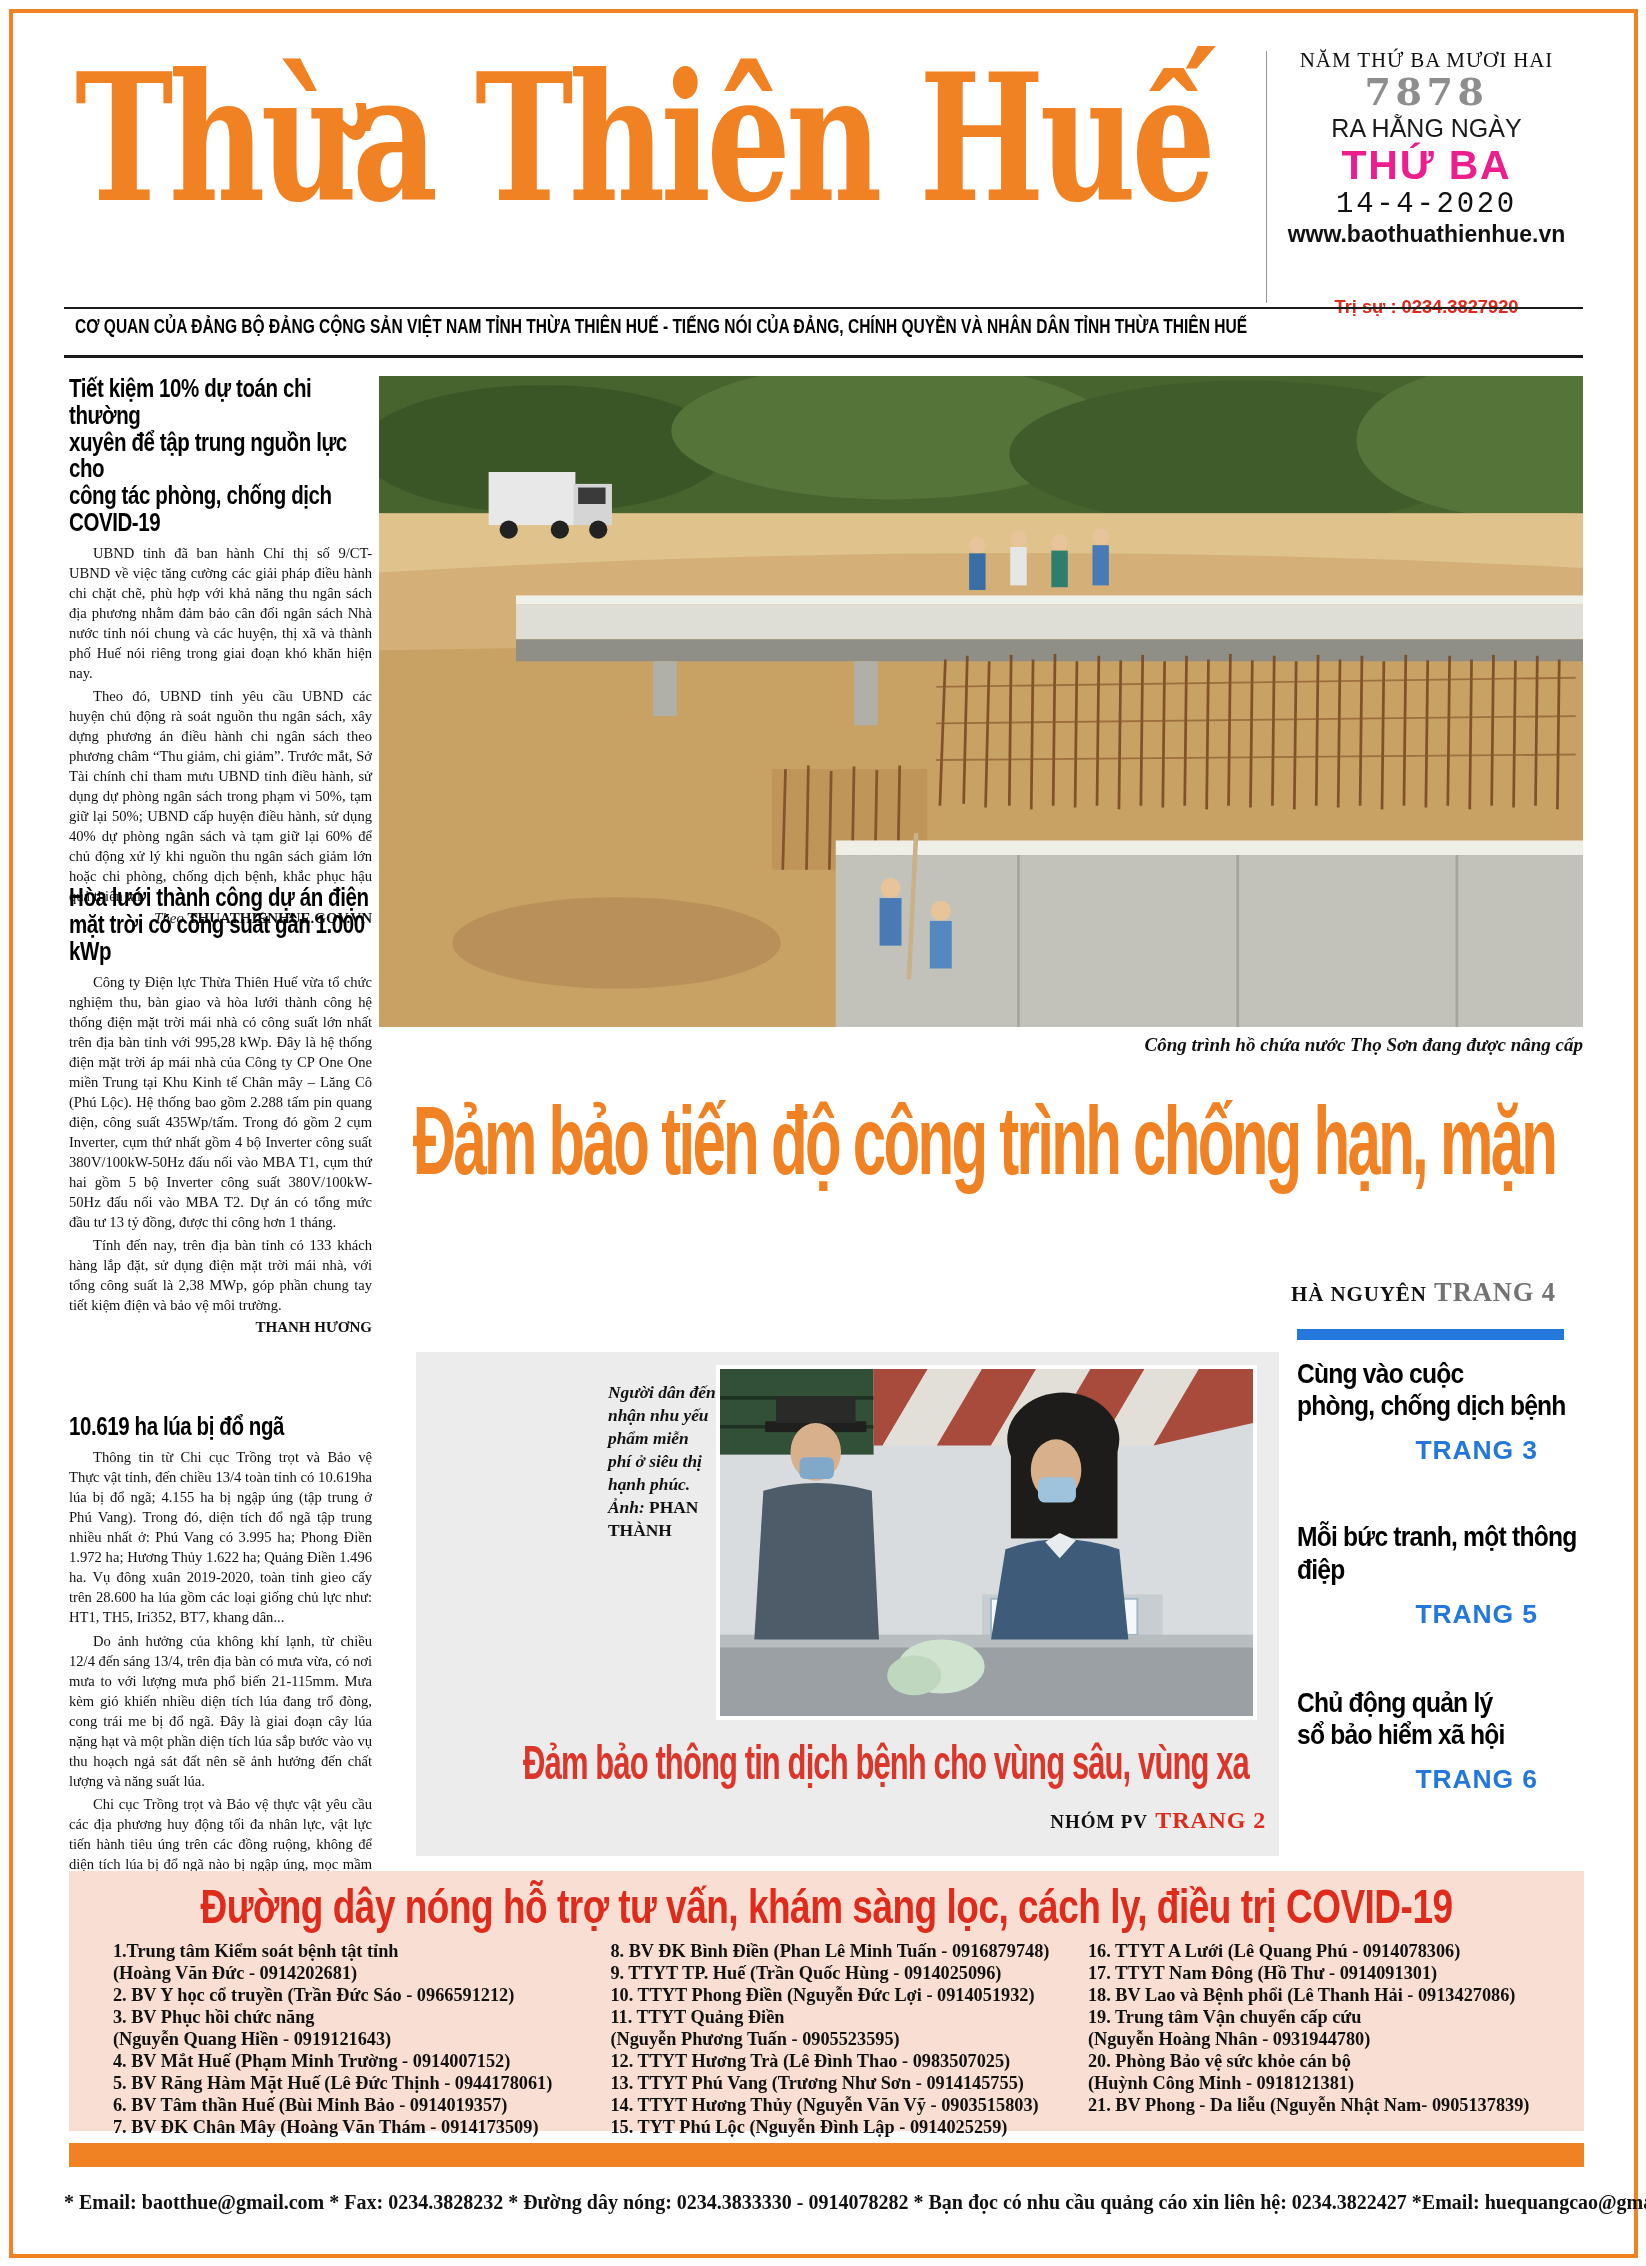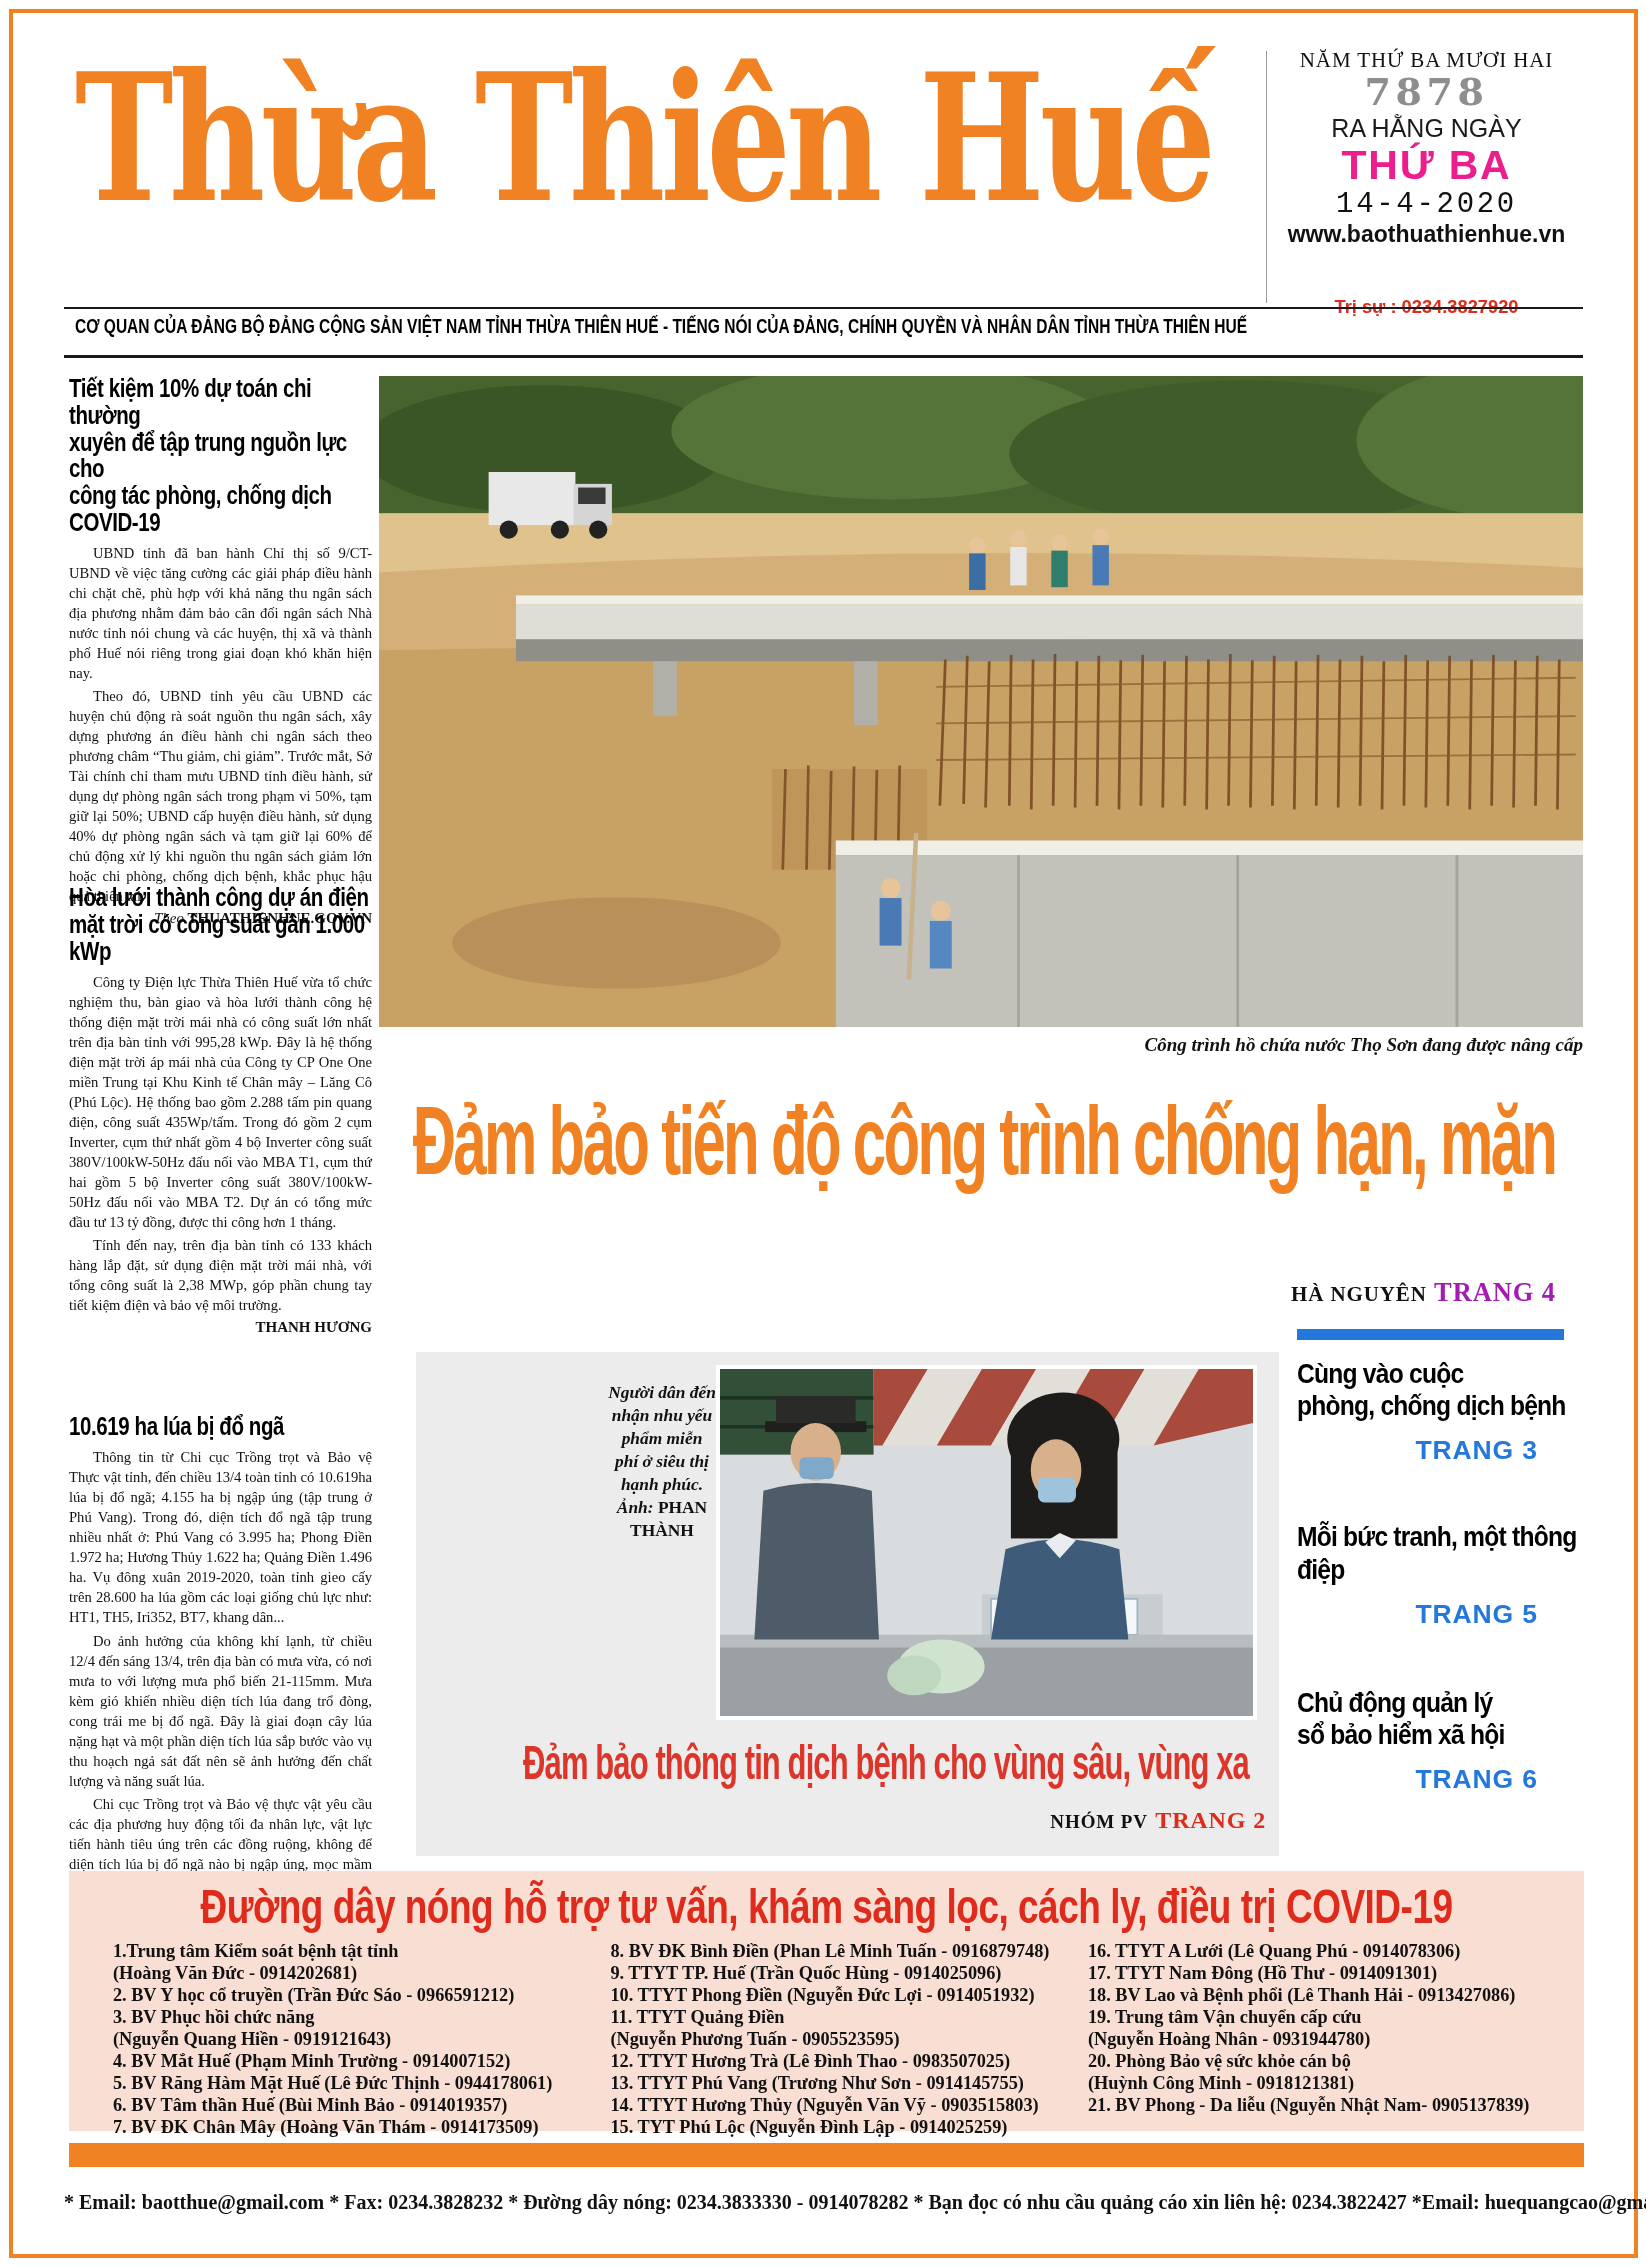--- a/index.html
+++ b/index.html
@@ -40,26 +40,26 @@
 
   
   .photo1{position:absolute;left:379px;top:376px;width:1204px;height:651px;background:#C8A164;}
   .cap1{position:absolute;left:379px;top:1034px;width:1204px;text-align:right;
     font-style:italic;font-weight:bold;font-size:19px;}
   .lead-h{position:absolute;left:384px;top:1086px;width:1200px;text-align:center;white-space:nowrap;
     font-family:"Liberation Sans",sans-serif;font-weight:bold;font-size:60px;letter-spacing:-2.7px;
     color:#F08223;transform:scaleY(1.6);transform-origin:center top;}
   .lead-by{position:absolute;left:384px;top:1277px;width:1172px;text-align:right;}
   .lead-by .nm{font-size:21px;font-weight:bold;letter-spacing:0.9px;}
-  .lead-by .pg{font-size:26.5px;font-weight:bold;color:#a21caf;font-family:"Liberation Serif",serif;letter-spacing:0.9px;}
+  .lead-by .pg{font-size:26.5px;font-weight:bold;color:#737373;font-family:"Liberation Serif",serif;letter-spacing:0.9px;}
 
   
   .box2{position:absolute;left:416px;top:1352px;width:863px;height:504px;background:#ECECEC;}
   .cap2{position:absolute;left:192px;top:29px;width:108px;font-style:italic;font-weight:bold;
-    font-size:17.4px;line-height:1.32;text-align:center;}
+    font-size:17.4px;line-height:1.32;}
   .cap2 .credit{font-style:normal;font-weight:bold;}
   .photo2{position:absolute;left:300px;top:12.8px;width:541px;height:355px;border:4.6px solid #fff;box-sizing:border-box;background:#D8DCDE;}
   .red-h{position:absolute;left:91px;top:384px;width:758px;text-align:center;white-space:nowrap;
     font-family:"Liberation Sans",sans-serif;font-weight:bold;font-size:31px;letter-spacing:-0.9px;
     color:#DC352A;transform:scaleY(1.55);transform-origin:center top;}
   .by2{position:absolute;right:12.8px;top:455px;text-align:right;}
   .by2 .nm{font-size:19px;font-weight:bold;letter-spacing:0.9px;}
   .by2 .pg{font-size:24px;font-weight:bold;color:#DE2B1B;letter-spacing:0.9px;}
 
   

